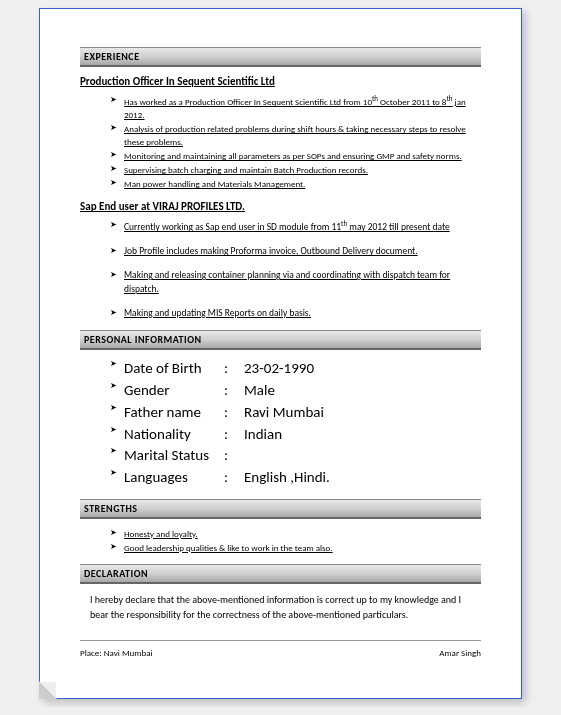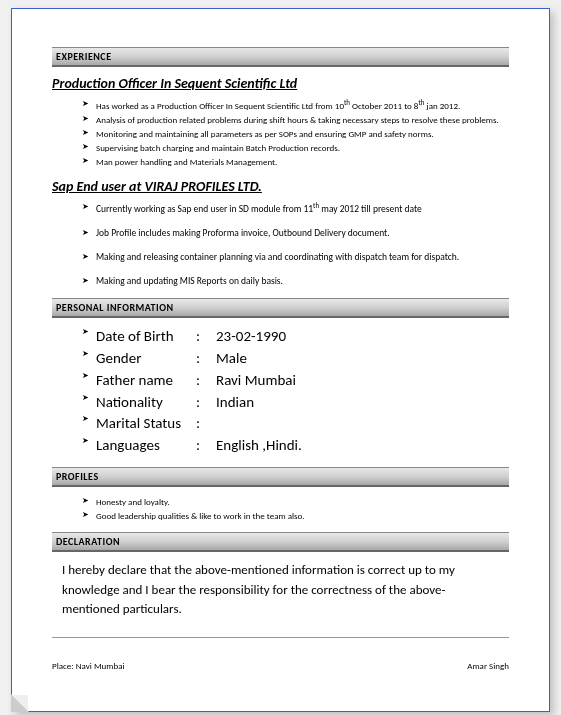--- a/index.html
+++ b/index.html
@@ -4,50 +4,50 @@
   <style>
     * { margin: 0; padding: 0; box-sizing: border-box; }
     body {
       font-family: Calibri, Arial, sans-serif;
       background: #f0f0f0;
       display: flex;
       justify-content: center;
       padding: 8px;
     }
     .page {
-      width: 539px;
+      width: 483px;
       background: white;
       border: 1px solid #3a5fcd;
       padding: 30px 40px 40px 40px;
       position: relative;
       box-shadow: 4px 4px 8px rgba(0,0,0,0.2);
     }
     .section-header {
       font-weight: bold;
       font-size: 10px;
       color: #000;
       background: linear-gradient(to bottom, #e8e8e8, #d0d0d0, #a8a8a8);
       border-top: 1px solid #888;
       border-bottom: 2px solid #666;
       padding: 2px 4px;
       margin-bottom: 8px;
       margin-top: 8px;
       letter-spacing: 0.5px;
     }
     .job-title {
-      font-size: 14px;
+      font-size: 11px;
       font-weight: bold;
       text-decoration: underline;
       color: #000;
       margin: 8px 0 6px 0;
-      font-style: italic;
     }
     .bullets {
       margin-left: 30px;
       margin-bottom: 10px;
+      text-decoration: underline;
     }
     .bullets li {
       list-style: none;
       font-size: 9px;
       color: #000;
       line-height: 1.45;
       position: relative;
       padding-left: 14px;
       margin-bottom: 1px;
     }
@@ -79,28 +79,28 @@
       position: absolute;
       left: 0;
       top: 0;
       font-size: 8px;
       color: #000;
     }
     .info-label { width: 100px; }
     .info-sep { width: 20px; }
     .info-val { flex: 1; }
     .declaration {
-      font-size: 13px;
+      font-size: 10px;
       line-height: 1.5;
       margin: 8px 10px 18px 10px;
     }
     .footer-line {
       border-top: 1px solid #999;
       margin-top: 12px;
-      padding-top: 22px;
+      padding-top: 6px;
       display: flex;
       justify-content: space-between;
       font-size: 9px;
     }
     sup { font-size: 7px; }
     .corner {
       position: absolute;
       bottom: -1px;
       left: -1px;
       width: 0;
@@ -171,21 +171,21 @@
         <span class="info-label">Marital Status</span>
         <span class="info-sep">:</span>
       </div>
     <div class="info-row">
         <span class="info-label">Languages</span>
         <span class="info-sep">:</span>
         <span class="info-val">English ,Hindi.</span>
       </div>
   </div>
 
-  <div class="section-header">PROFILES</div>
+  <div class="section-header">STRENGTHS</div>
   <ul class="bullets">
     <li>Honesty and loyalty.</li>
     <li>Good leadership qualities &amp; like to work in the team also.</li>
   </ul>
 
   <div class="section-header">DECLARATION</div>
   <div class="declaration">I hereby declare that the above-mentioned information is correct up to my knowledge and I bear the responsibility for the correctness of the above-mentioned particulars.</div>
 
   <div class="footer-line">
     <span>Place: Navi Mumbai</span>

